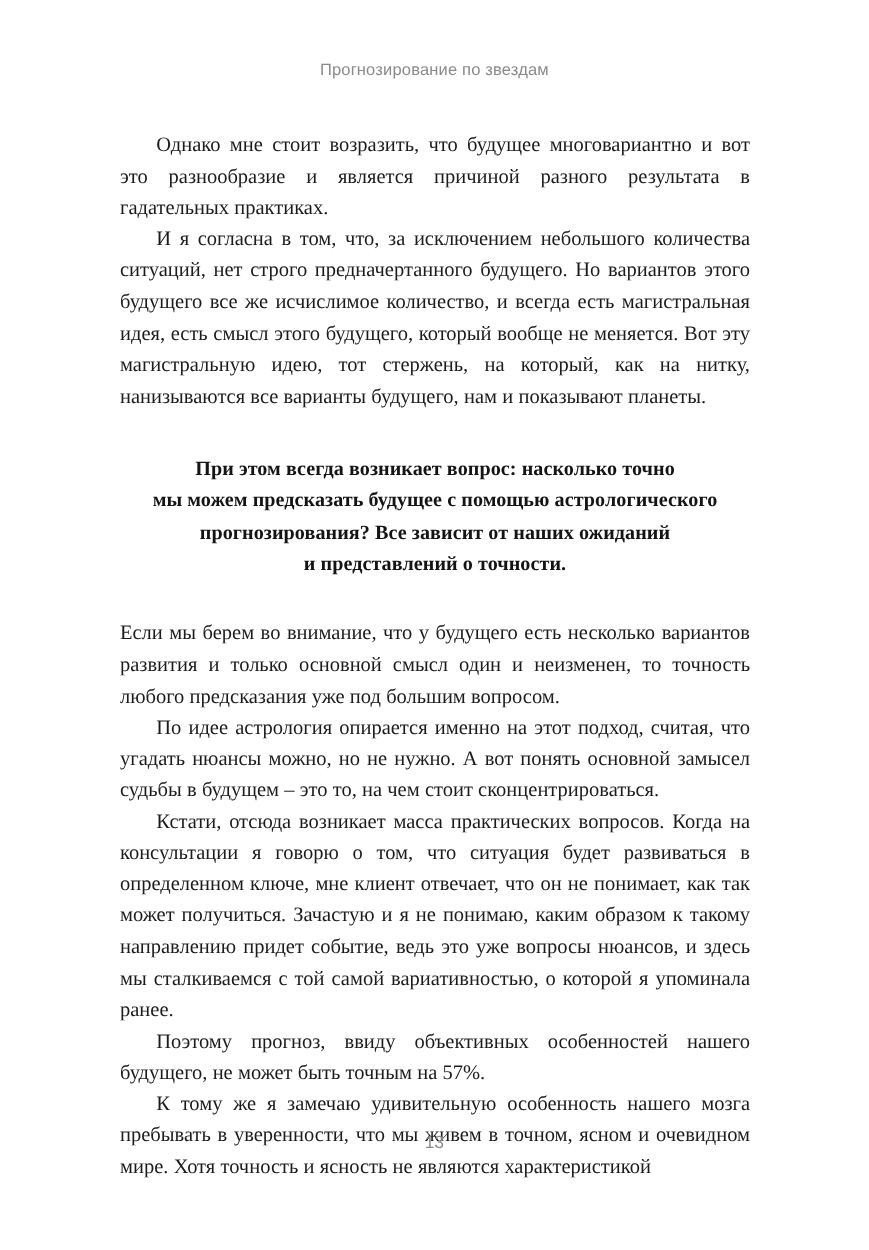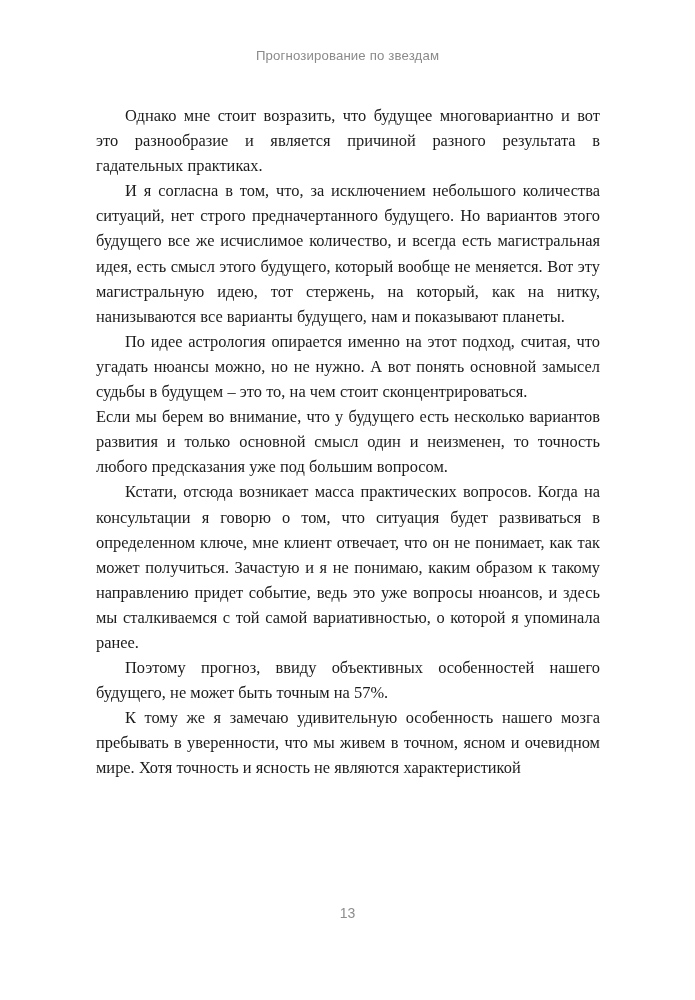--- a/index.html
+++ b/index.html
@@ -98,24 +98,30 @@
 <div class="page">
 
   <div class="running-head">Прогнозирование по звездам</div>
 
   <div class="text-block">
 
     <p class="body-par">Однако мне стоит возразить, что будущее многовариантно и вот это разнообразие и является причиной разного результата в гадательных практиках.</p>
 
     <p class="body-par">И я согласна в том, что, за исключением небольшого количества ситуаций, нет строго предначертанного будущего. Но вариантов этого будущего все же исчислимое количество, и всегда есть магистральная идея, есть смысл этого будущего, который вообще не меняется. Вот эту магистральную идею, тот стержень, на который, как на нитку, нанизываются все варианты будущего, нам и показывают планеты.</p>
 
+    <div class="pullquote">
+      <span class="pq-line">При этом всегда возникает вопрос: насколько точно</span>
+      <span class="pq-line">мы можем предсказать будущее с помощью астрологического</span>
+      <span class="pq-line">прогнозирования? Все зависит от наших ожиданий</span>
+      <span class="pq-line">и представлений о точности.</span>
+    </div>
+
+    <p class="body-par no-indent">Если мы берем во внимание, что у будущего есть несколько вариантов развития и только основной смысл один и неизменен, то точность любого предсказания уже под большим вопросом.</p>
 
     <p class="body-par">По идее астрология опирается именно на этот подход, считая, что угадать нюансы можно, но не нужно. А вот понять основной замысел судьбы в будущем – это то, на чем стоит сконцентрироваться.</p>
-
-    <p class="body-par no-indent">Если мы берем во внимание, что у будущего есть несколько вариантов развития и только основной смысл один и неизменен, то точность любого предсказания уже под большим вопросом.</p>
 
     <p class="body-par">Кстати, отсюда возникает масса практических вопросов. Когда на консультации я говорю о том, что ситуация будет развиваться в определенном ключе, мне клиент отвечает, что он не понимает, как так может получиться. Зачастую и я не понимаю, каким образом к такому направлению придет событие, ведь это уже вопросы нюансов, и здесь мы сталкиваемся с той самой вариативностью, о которой я упоминала ранее.</p>
 
     <p class="body-par">Поэтому прогноз, ввиду объективных особенностей нашего будущего, не может быть точным на 57%.</p>
 
     <p class="body-par">К тому же я замечаю удивительную особенность нашего мозга пребывать в уверенности, что мы живем в точном, ясном и очевидном мире. Хотя точность и ясность не являются характеристикой</p>
 
   </div>
 
   <div class="folio">13</div>

